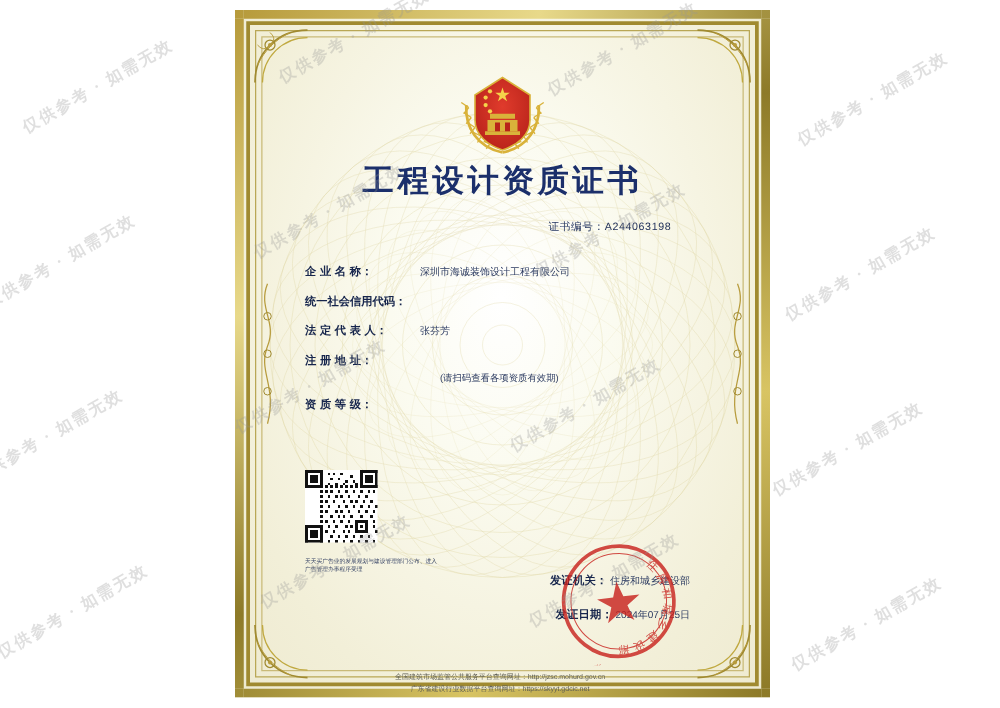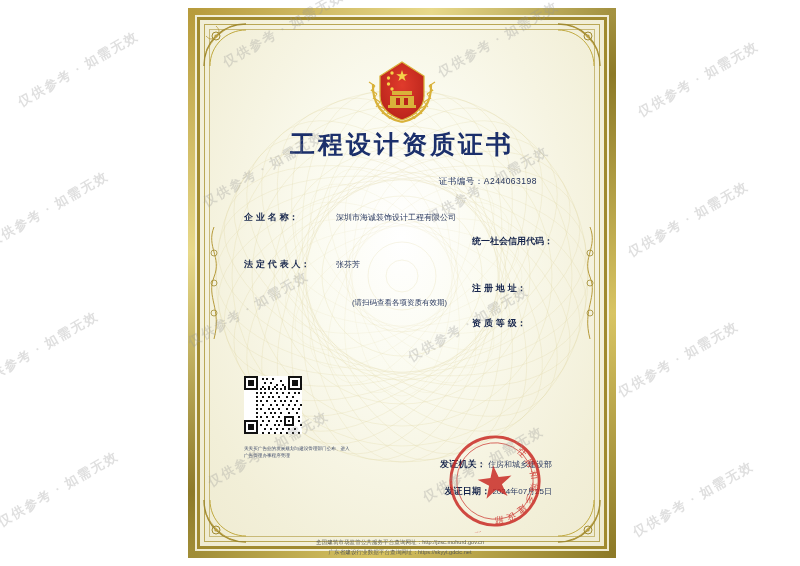--- a/index.html
+++ b/index.html
@@ -133,21 +133,20 @@
     left: 56px;
     top: 203px;
     width: 320px;
     font-size: 8.5px;
     color: #1b2a55;
   }
   .frow {
     display: flex;
     align-items: baseline;
     margin-bottom: 10.5px;
-    justify-content: flex-end;
   }
   .flabel {
     width: 92px;
     flex: 0 0 92px;
     font-weight: bold;
     color: #16254c;
     font-size: 9px;
     letter-spacing: 0.2px;
     white-space: nowrap;
   }

